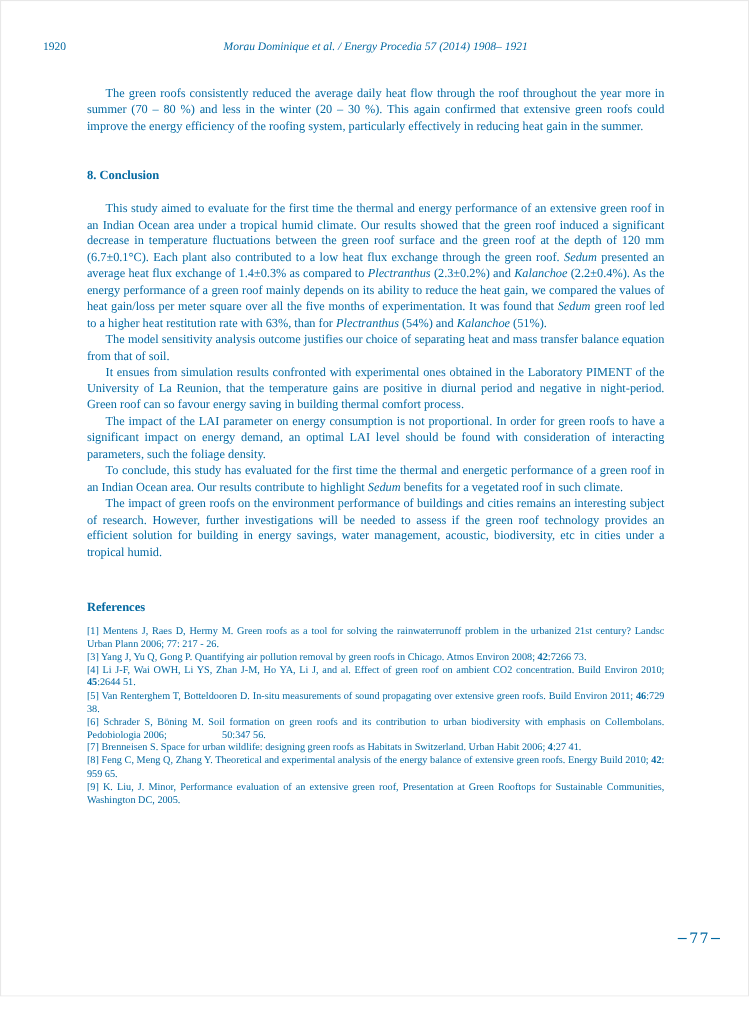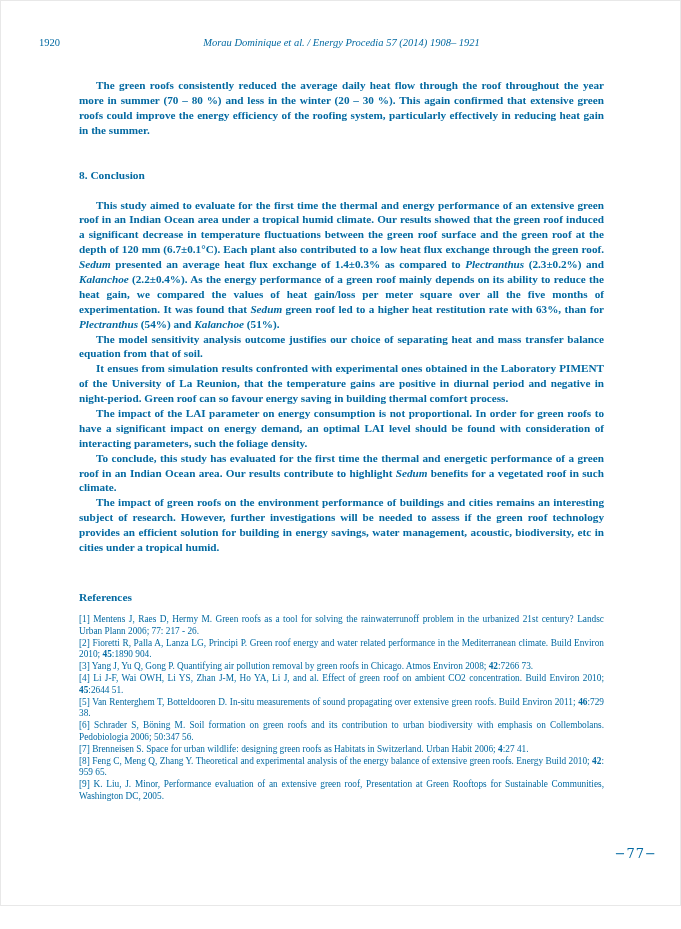--- a/index.html
+++ b/index.html
@@ -35,21 +35,20 @@
   }
   .header .running {
     font-style: italic;
   }
   .para {
     margin: 0;
     font-size: 11.2px;
     line-height: 1.33;
     text-align: justify;
     text-indent: 17px;
-    font-weight: bold;
   }
   h2.section-heading {
     font-size: 11.4px;
     font-weight: bold;
     margin: 31px 0 17px 0;
   }
   h2.refs-heading {
     font-size: 11.4px;
     font-weight: bold;
     margin: 36px 0 11px 0;
@@ -90,25 +89,24 @@
     <p class="para"><span>The model sensitivity analysis outcome justifies our choice of separating heat and mass transfer balance equation from that of soil.</span></p>
     <p class="para"><span>It ensues from simulation results confronted with experimental ones obtained in the Laboratory PIMENT of the University of La Reunion, that the temperature gains are positive in diurnal period and negative in night-period. Green roof can so favour energy saving in building thermal comfort process.</span></p>
     <p class="para"><span>The impact of the LAI parameter on energy consumption is not proportional. In order for green roofs to have a significant impact on energy demand, an optimal LAI level should be found with consideration of interacting parameters, such the foliage density.</span></p>
     <p class="para"><span>To conclude, this study has evaluated for the first time the thermal and energetic performance of a green roof in an Indian Ocean area. Our results contribute to highlight </span><span style="font-style: italic;">Sedum</span><span> benefits for a vegetated roof in such climate.</span></p>
     <p class="para"><span>The impact of green roofs on the environment performance of buildings and cities remains an interesting subject of research. However, further investigations will be needed to assess if the green roof technology provides an efficient solution for building in energy savings, water management, acoustic, biodiversity, etc in cities under a tropical humid.</span></p>
 
     <h2 class="refs-heading">References</h2>
 
     <div class="references">
       <p class="ref"><span>[1] Mentens J, Raes D, Hermy M. Green roofs as a tool for solving the rainwaterrunoff problem in the urbanized 21st century? Landsc Urban Plann  2006; </span><span style="font-weight: normal;">77</span><span>: 217 - 26.</span></p>
-      <p class="ref"><span>[2] Fioretti R, Palla A, Lanza LG, Principi P. Green roof energy and water related performance in the Mediterranean climate. Build Environ 2010; </span><span style="font-weight: bold;">45</span><span>:1890 904.</span></p>
       <p class="ref"><span>[3] Yang J, Yu Q, Gong P. Quantifying air pollution removal by green roofs in Chicago. Atmos Environ 2008; </span><span style="font-weight: bold;">42</span><span>:7266 73.</span></p>
       <p class="ref"><span>[4] Li J-F, Wai OWH, Li YS, Zhan J-M, Ho YA, Li J, and al. Effect of green roof on ambient CO2 concentration. Build Environ 2010; </span><span style="font-weight: bold;">45</span><span>:2644 51.</span></p>
       <p class="ref"><span>[5] Van Renterghem T, Botteldooren D. In-situ measurements of sound propagating over extensive green roofs. Build Environ 2011; </span><span style="font-weight: bold;">46</span><span>:729 38.</span></p>
-      <p class="ref"><span>[6] Schrader S, Böning M. Soil formation on green roofs and its contribution to urban biodiversity with emphasis on Collembolans. Pedobiologia 2006; </span><span style="font-weight: normal;">50</span><span>:347 56.</span></p>
+      <p class="ref"><span>[6] Schrader S, Böning M. Soil formation on green roofs and its contribution to urban biodiversity with emphasis on Collembolans. Pedobiologia 2006; </span><span style="font-weight: normal; margin-left: 48px;">50</span><span>:347 56.</span></p>
       <p class="ref"><span>[7] Brenneisen S. Space for urban wildlife: designing green roofs as Habitats in Switzerland. Urban Habit 2006; </span><span style="font-weight: bold;">4</span><span>:27 41.</span></p>
       <p class="ref"><span>[8] Feng C, Meng Q, Zhang Y. Theoretical and experimental analysis of the energy balance of extensive green roofs. Energy Build 2010; </span><span style="font-weight: bold;">42</span><span>: 959 65.</span></p>
       <p class="ref"><span>[9] K. Liu, J. Minor, Performance evaluation of an extensive green roof, Presentation at Green Rooftops for Sustainable Communities, Washington DC, 2005.</span></p>
     </div>
 
   </div>
 
   <div class="footer">
     <span>−77−</span>
   </div>

